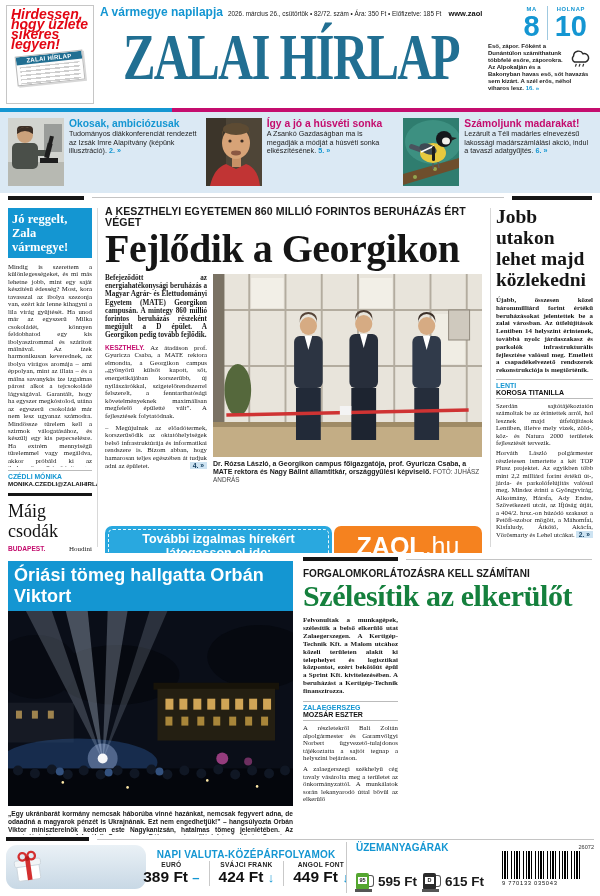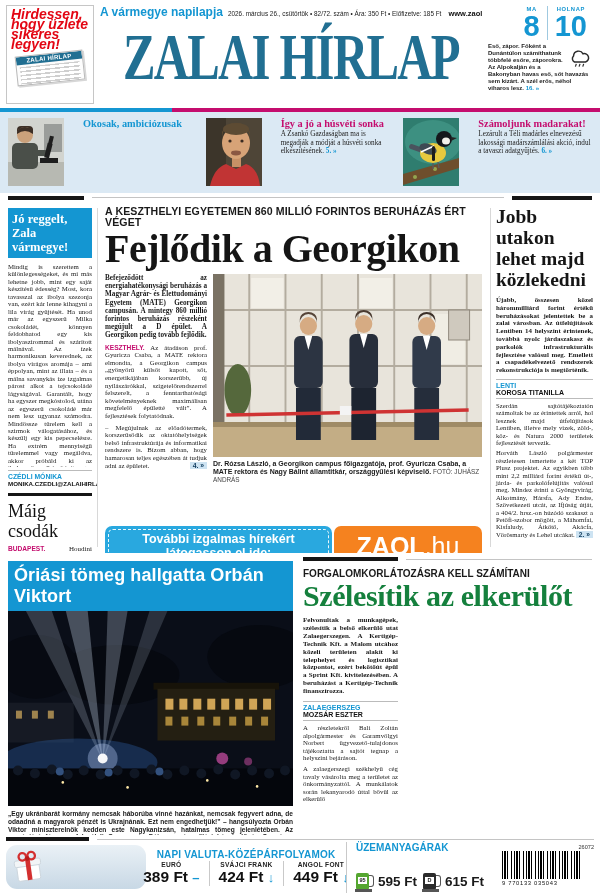--- a/index.html
+++ b/index.html
@@ -40,21 +40,21 @@
   .forecast .cloud { float: right; margin: 1px 0 1px 2px; }
   .w-pref { color: #1496d2; font-weight: bold; }
 
   
   .topbars { display: flex; height: 4px; }
   .tb-blue { width: 172px; background: #1496d2; }
   .tb-magenta { flex: 1; background: #c40d6e; }
 
   
   .teasers { display: flex; background: #dbe9f4; height: 81px; padding: 6px 8px; gap: 9px; }
-  .teaser { flex: 1; display: flex; gap: 19px; min-width: 0; font-family: Liberation Serif, serif; }
+  .teaser { flex: 1; display: flex; gap: 5px; min-width: 0; }
   .teaser-photo { width: 56px; height: 68px; flex: none; overflow: hidden; }
   .teaser-photo svg { display: block; }
   .teaser-body { min-width: 0; }
   .teaser-title { font-size: 10.3px; font-weight: bold; line-height: 11px; margin-bottom: 1px; }
   .teaser:nth-child(1) .teaser-title { color: #1496d2; }
   .teaser:nth-child(2) .teaser-title, .teaser:nth-child(3) .teaser-title { color: #c40d6e; }
   .teaser-text { font-size: 7.2px; line-height: 8.6px; color: #222; }
   .t-pref { font-weight: bold; color: #1496d2; }
 
   
@@ -249,20 +249,21 @@
             <path d="M9 14 Q13 6 25 11 L25 16 Q17 10 9 16 Z" fill="#3c2f26"></path>
             <rect x="4" y="25" width="26" height="26" rx="5" fill="#4a4f49"></rect>
             <rect x="24" y="32" width="16" height="6" rx="3" fill="#4a4f49"></rect>
             <rect x="38" y="25" width="5" height="15" fill="#1e1e1e" transform="rotate(14 40 32)"></rect>
             <rect x="41" y="18" width="4" height="9" fill="#1e1e1e" transform="rotate(14 43 22)"></rect>
             <rect x="32" y="40" width="18" height="5" fill="#1e1e1e"></rect>
           </svg>
       </div>
       <div class="teaser-body">
         <div class="teaser-title">Okosak, ambiciózusak</div>
+        <div class="teaser-text"><span>Tudományos diákkonferenciát rendezett az Izsák Imre Alapítvány (képünk illusztráció). </span><span class="t-pref">2. »</span></div>
       </div>
     </div>
     <div class="teaser">
       <div class="teaser-photo">
         <svg viewBox="0 0 56 68" preserveAspectRatio="none">
             <rect width="56" height="68" fill="#4e4537"></rect>
             <rect width="20" height="68" fill="#3c352a"></rect>
             <rect x="26" y="38" width="9" height="11" fill="#c79066"></rect>
             <ellipse cx="30" cy="25" rx="14" ry="16" fill="#d7a377"></ellipse>
             <path d="M16 22 Q16 6 30 6 Q44 6 44 22 L44 14 Q38 4 30 5 Q20 5 16 14 Z" fill="#5d4b33"></path>

